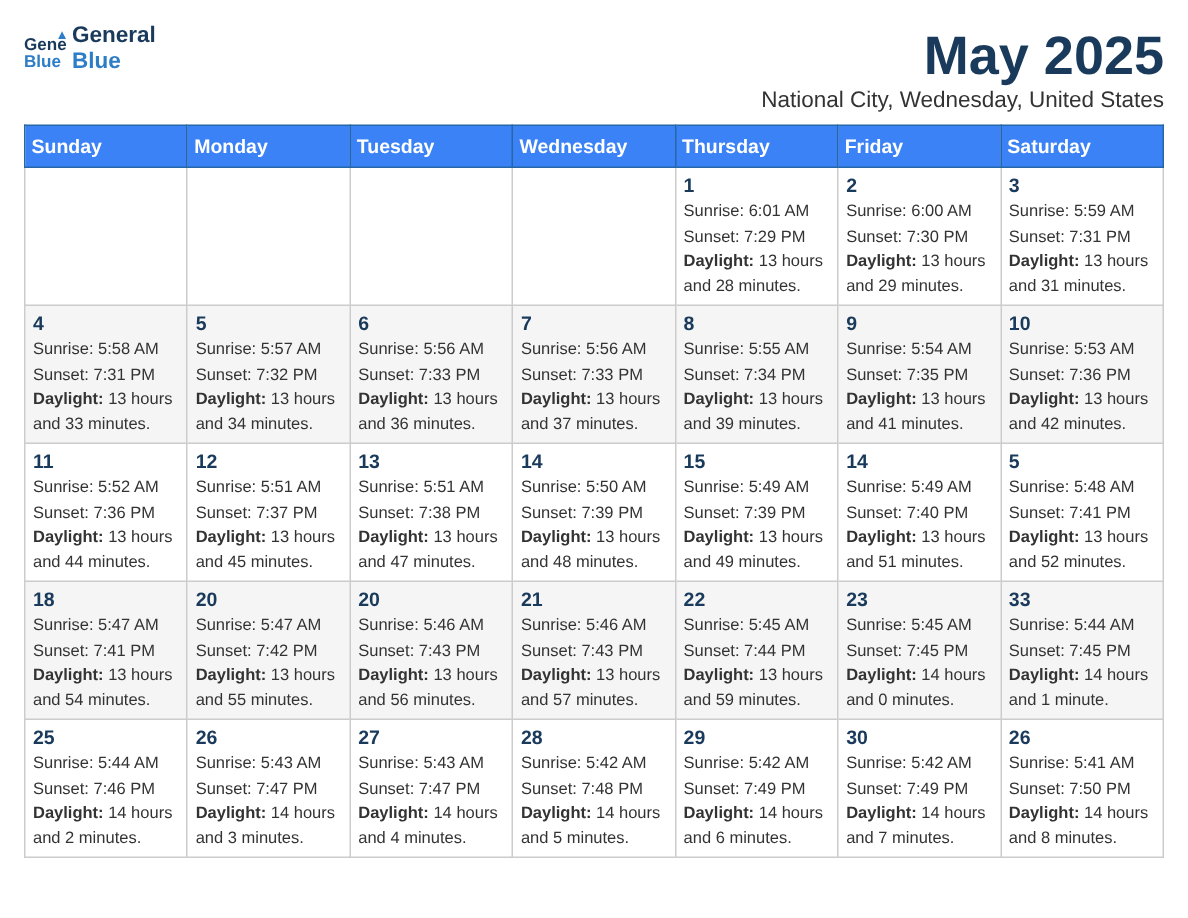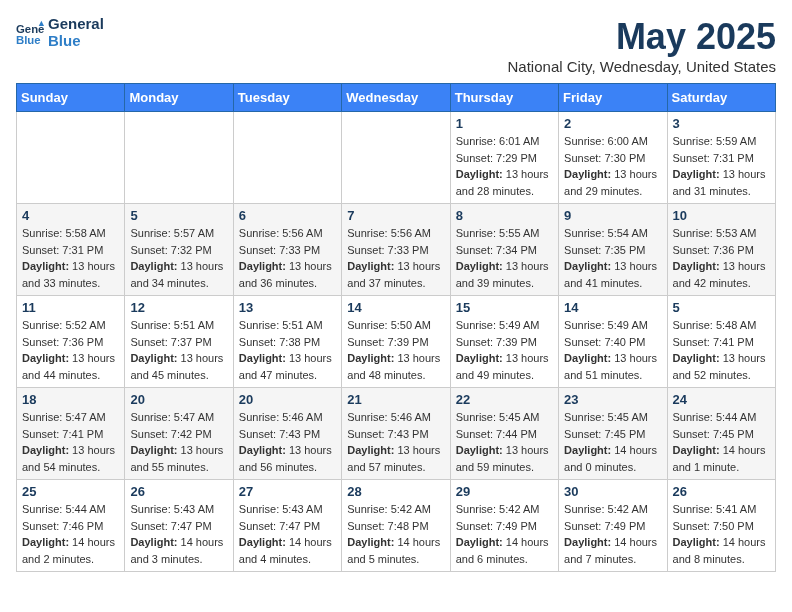--- a/index.html
+++ b/index.html
@@ -210,21 +210,21 @@
         </td>
         <td>
           <div class="day-num">22</div>
           <div class="day-info">Sunrise: 5:45 AM<br>Sunset: 7:44 PM<br><span><strong>Daylight:</strong> 13 hours</span><br>and 59 minutes.</div>
         </td>
         <td>
           <div class="day-num">23</div>
           <div class="day-info">Sunrise: 5:45 AM<br>Sunset: 7:45 PM<br><span><strong>Daylight:</strong> 14 hours</span><br>and 0 minutes.</div>
         </td>
         <td>
-          <div class="day-num">24</div>
+          <div class="day-num">33</div>
           <div class="day-info">Sunrise: 5:44 AM<br>Sunset: 7:45 PM<br><span><strong>Daylight:</strong> 14 hours</span><br>and 1 minute.</div>
         </td>
       </tr>
       <tr>
         <td>
           <div class="day-num">25</div>
           <div class="day-info">Sunrise: 5:44 AM<br>Sunset: 7:46 PM<br><span><strong>Daylight:</strong> 14 hours</span><br>and 2 minutes.</div>
         </td>
         <td>
           <div class="day-num">26</div>

